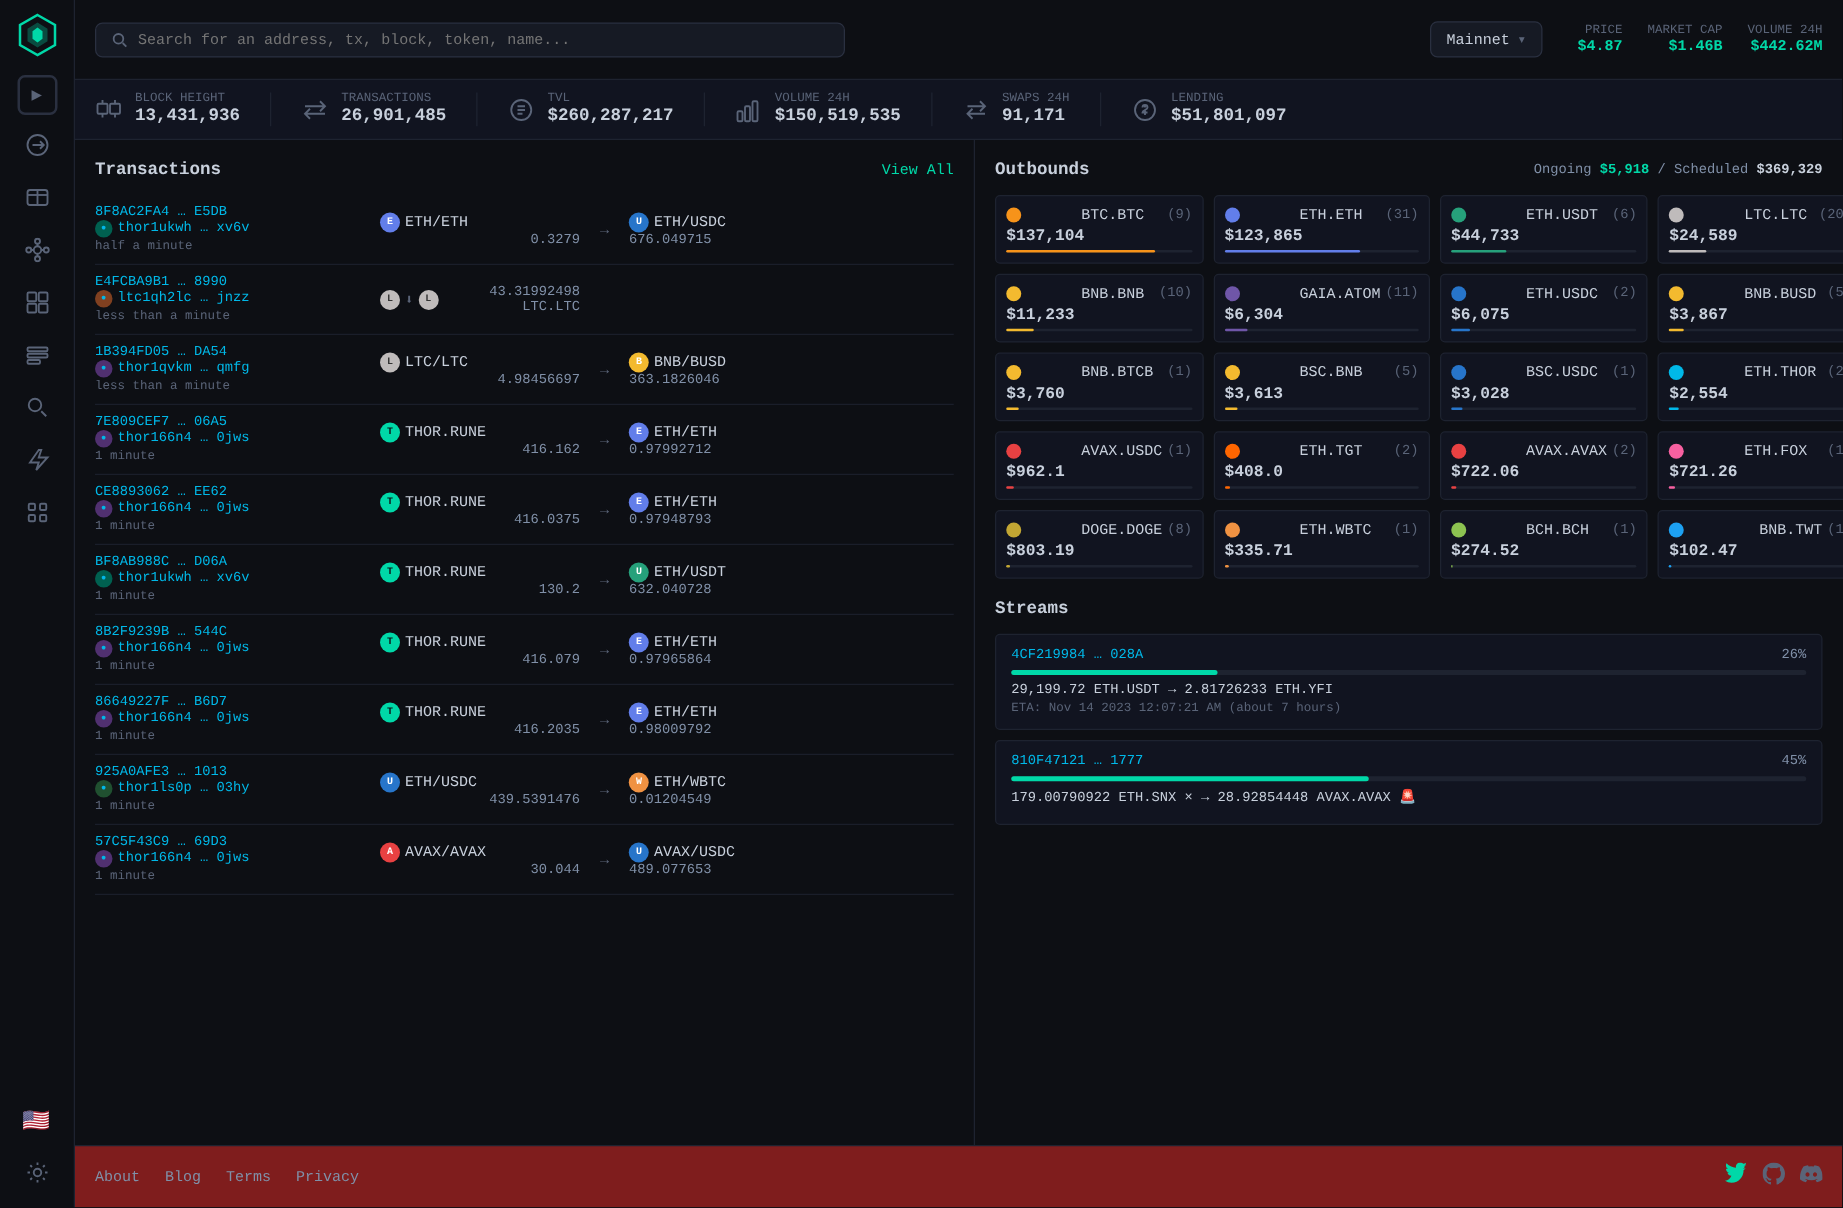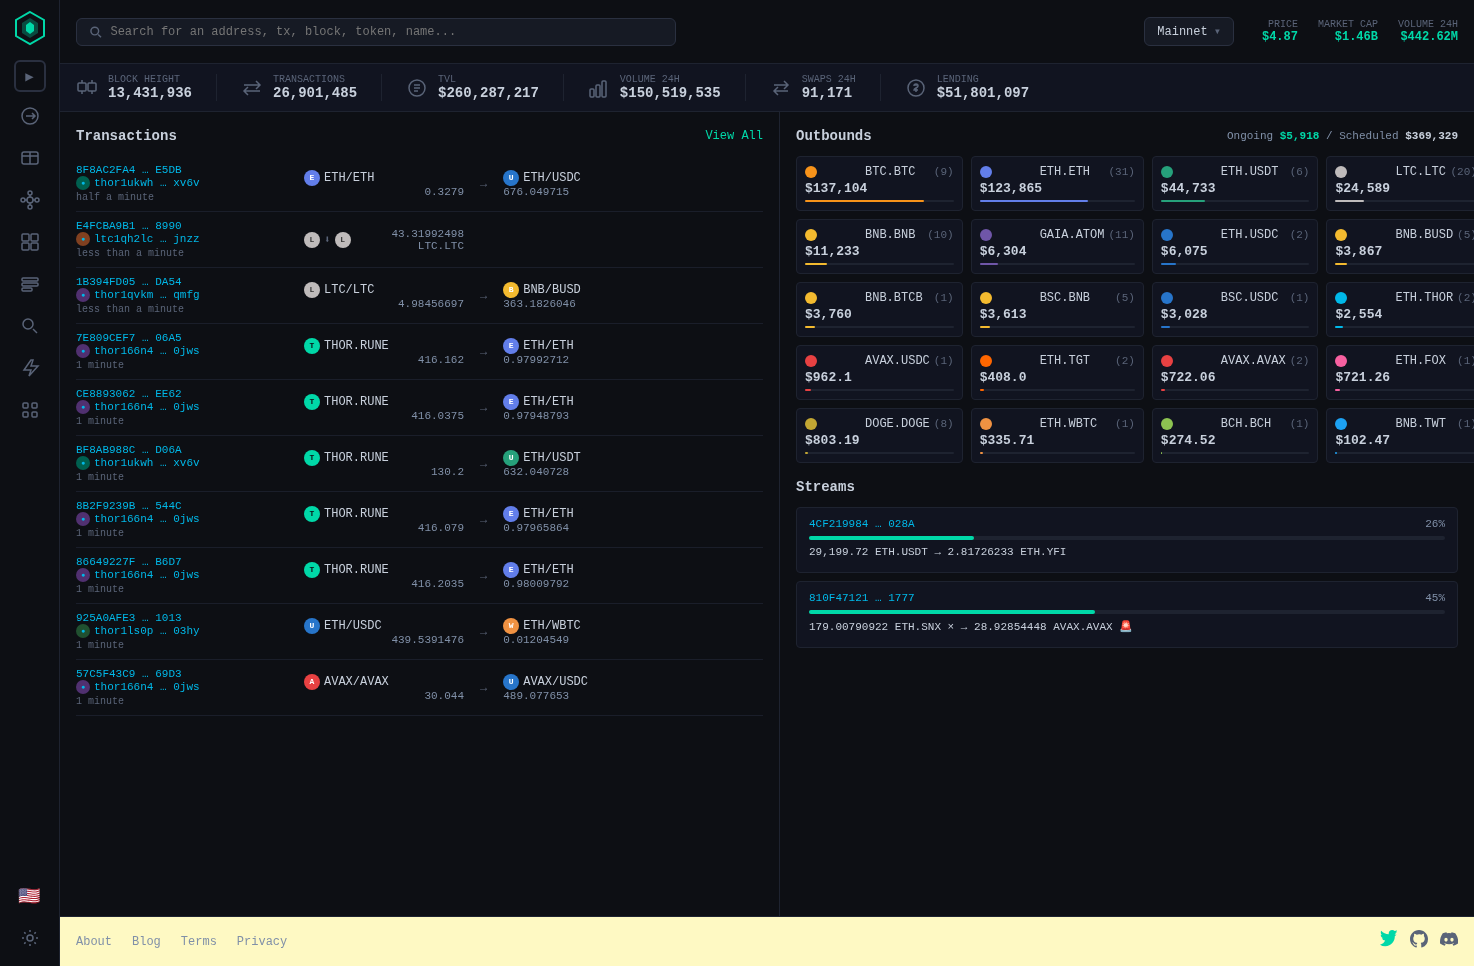--- a/index.html
+++ b/index.html
@@ -231,21 +231,21 @@
     }
     .stream-hash { color: #00b8e8; font-size: 11px; cursor: pointer; margin-bottom: 4px; display: flex; justify-content: space-between; align-items: center; }
     .stream-progress-bar { height: 4px; background: #1e2330; border-radius: 2px; margin: 6px 0; }
     .stream-progress-fill { height: 4px; border-radius: 2px; background: #00d8a8; }
     .stream-details { font-size: 11px; color: #c8d0dc; margin: 4px 0; display: flex; align-items: center; gap: 4px; flex-wrap: wrap; }
     .stream-eta { font-size: 10px; color: #5a6478; }
     .stream-percent { font-size: 11px; color: #8090a8; }
 
     
     .footer {
-      background: #fef9c3;
+      background: #7f1d1d;
       border-top: 1px solid #1e2330;
       height: 50px;
       display: flex;
       align-items: center;
       padding: 0 16px;
       gap: 20px;
       flex-shrink: 0;
     }
     .footer-links { display: flex; gap: 20px; }
     .footer-link { color: #8090a8; cursor: pointer; font-size: 12px; }
@@ -984,21 +984,21 @@
         </span>
         <span class="outbound-count">(1)</span>
       </div>
       <div class="outbound-amount">$274.52</div>
       <div class="outbound-bar">
         <div class="outbound-bar-fill" style="width:1%;background:#8dc351;"></div>
       </div>
     </div>
           <div class="outbound-cell">
       <div class="outbound-asset">
-        <span style="display:flex;align-items:center;gap:4px;justify-content:center;">
+        <span style="display:flex;align-items:center;gap:16px;justify-content:center;">
           <span style="width:12px;height:12px;border-radius:50%;background:#1da1f2;display:inline-block;"></span>
           <span class="outbound-asset-name">BNB.TWT</span>
         </span>
         <span class="outbound-count">(1)</span>
       </div>
       <div class="outbound-amount">$102.47</div>
       <div class="outbound-bar">
         <div class="outbound-bar-fill" style="width:1%;background:#1da1f2;"></div>
       </div>
     </div>
@@ -1009,20 +1009,21 @@
 
       <div class="stream-item">
       <div class="stream-hash">
         <span>4CF219984 … 028A</span>
         <span class="stream-percent">26%</span>
       </div>
       <div class="stream-progress-bar">
         <div class="stream-progress-fill" style="width:26%;"></div>
       </div>
       <div class="stream-details">29,199.72 ETH.USDT → 2.81726233 ETH.YFI</div>
+      <div class="stream-eta">ETA: Nov 14 2023 12:07:21 AM (about 7 hours)</div>
     </div>
           <div class="stream-item">
       <div class="stream-hash">
         <span>810F47121 … 1777</span>
         <span class="stream-percent">45%</span>
       </div>
       <div class="stream-progress-bar">
         <div class="stream-progress-fill" style="width:45%;"></div>
       </div>
       <div class="stream-details">179.00790922 ETH.SNX × → 28.92854448 AVAX.AVAX 🚨</div>

